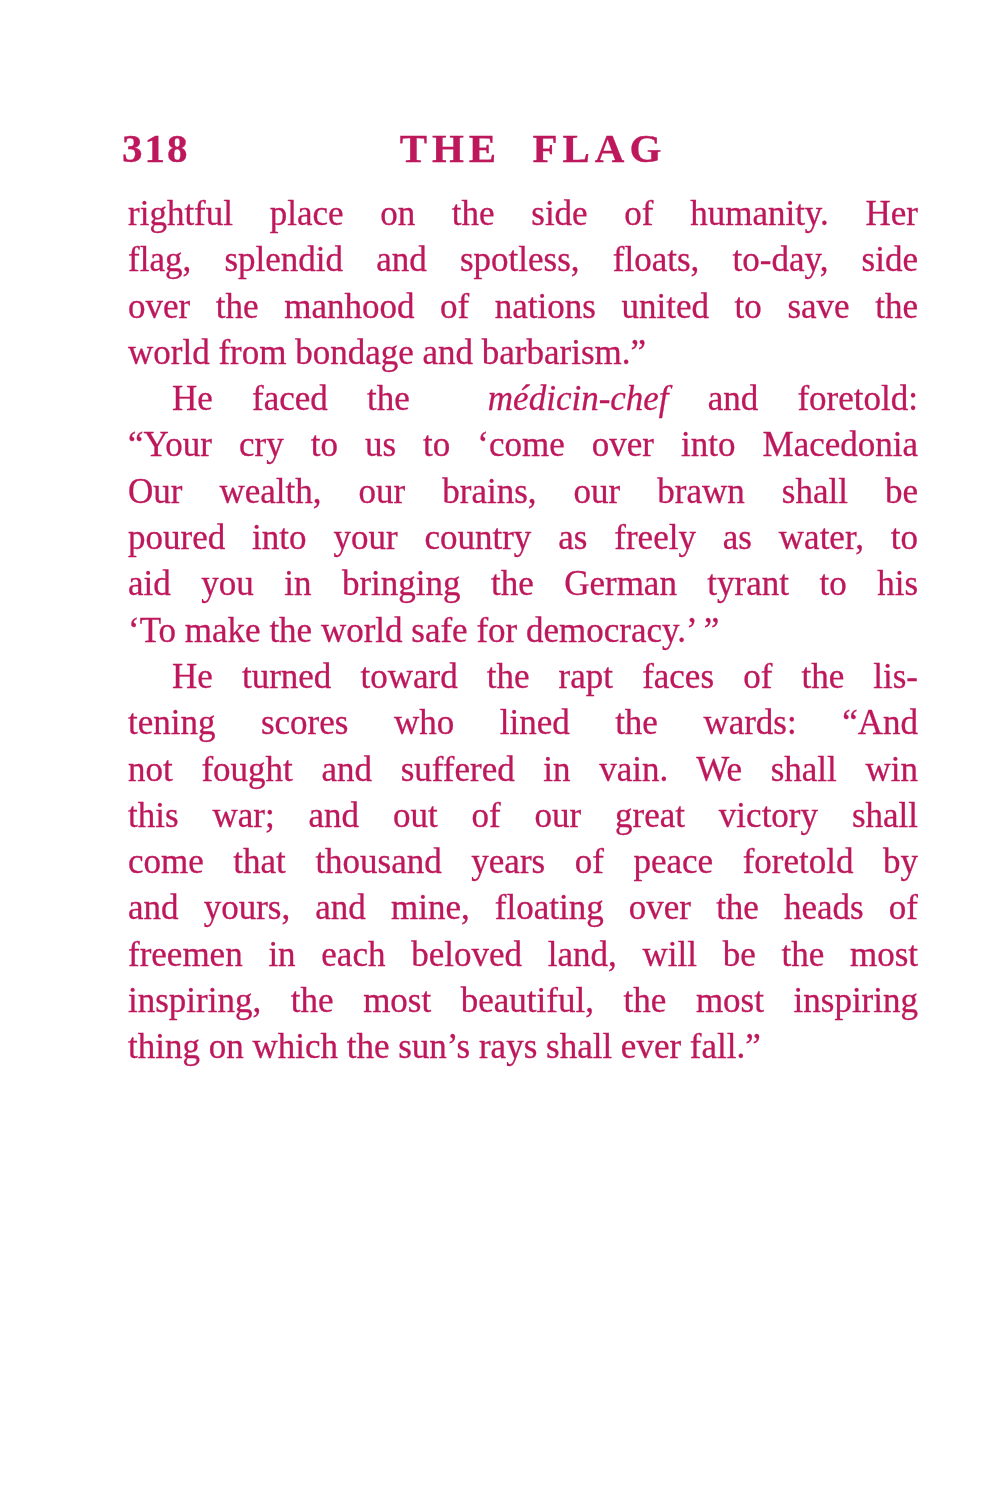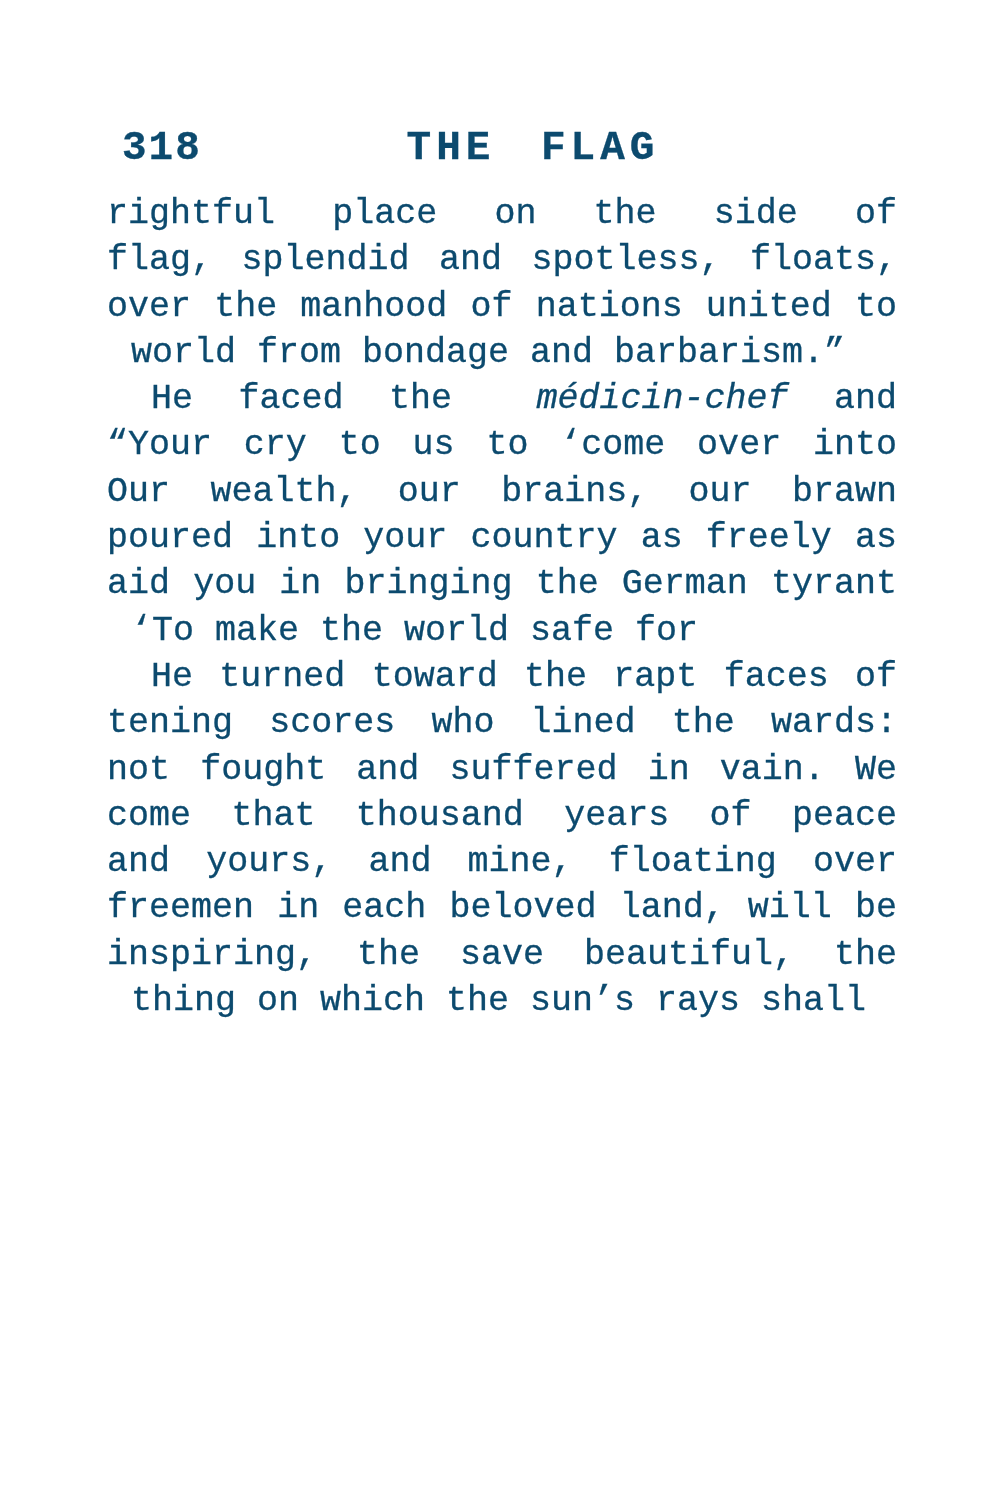--- a/index.html
+++ b/index.html
@@ -5,22 +5,22 @@
   html, body {
     margin: 0;
     padding: 0;
     background: #ffffff;
   }
   .page {
     position: relative;
     width: 1000px;
     height: 1293px;
     background: #ffffff;
-    color: #0c4a6e;
-    font-family: Liberation Mono, monospace;
+    color: #be185d;
+    font-family: Liberation Serif, serif;
     -webkit-text-stroke: 0.3px currentColor;
     overflow: hidden;
   }
   .running-head {
     position: absolute;
     left: 120px;
     top: 126px;
     width: 790px;
     text-align: center;
     font-size: 41px;
@@ -33,36 +33,35 @@
     top: 0;
     letter-spacing: 2px;
   }
   .running-title {
     letter-spacing: 5px;
     word-spacing: 16px;
     margin-left: 36px;
   }
   .text-block {
     position: absolute;
-    left: 107px;
+    left: 128px;
     top: 191px;
     width: 790px;
     font-size: 35px;
     line-height: 46.3px;
   }
   .line {
     text-align: justify;
     text-align-last: justify;
     height: 46.3px;
     overflow: hidden;
   }
   .line.end {
     text-align: left;
     text-align-last: left;
-    margin-left: 24px;
   }
   .line.indent {
     text-indent: 44px;
   }
   .italic {
     font-style: italic;
     margin-left: 39px;
   }
 </style>
 </head>
@@ -90,21 +89,22 @@
       <div class="line">Our wealth, our brains, our brawn shall be</div>
       <div class="line">poured into your country as freely as water, to</div>
       <div class="line">aid you in bringing the German tyrant to his</div>
       <div class="line end">‘To make the world safe for democracy.’ ”</div>
     </section>
 
     <section>
       <div class="line indent">He turned toward the rapt faces of the lis-</div>
       <div class="line">tening scores who lined the wards:  “And</div>
       <div class="line">not fought and suffered in vain.  We shall win</div>
+      <div class="line">this war; and out of our great victory shall</div>
       <div class="line">come that thousand years of peace foretold by</div>
       <div class="line">and yours, and mine, floating over the heads of</div>
       <div class="line">freemen in each beloved land, will be the most</div>
-      <div class="line">inspiring, the save beautiful, the most splendid</div>
+      <div class="line">inspiring, the most beautiful, the most inspiring</div>
       <div class="line end">thing on which the sun’s rays shall ever fall.”</div>
     </section>
 
   </main>
 </div>
 
 </body></html>

